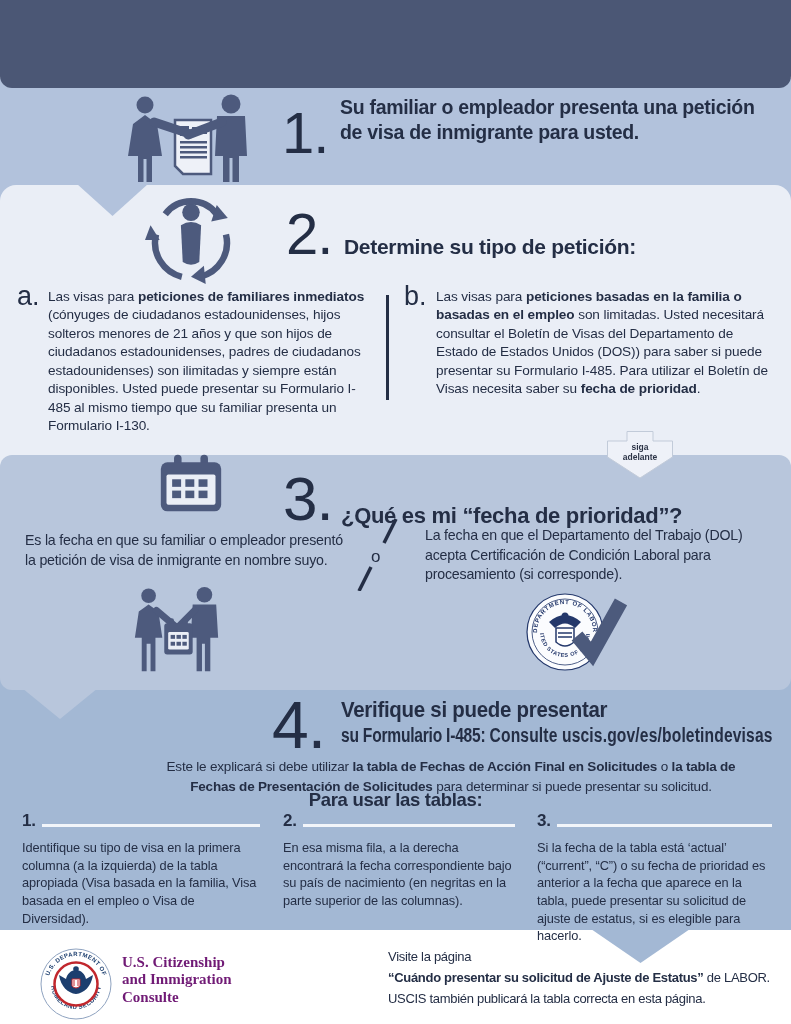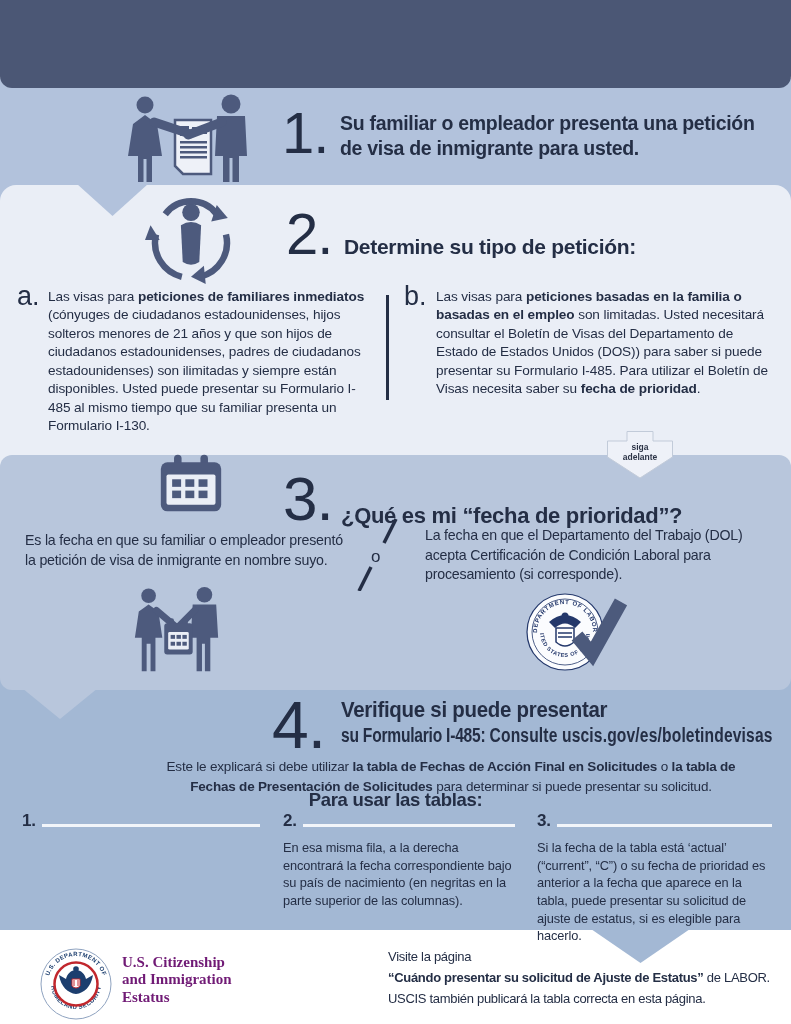--- a/index.html
+++ b/index.html
@@ -69,21 +69,21 @@
       <rect x="74" y="37.5" width="15" height="2.5"></rect>
       <rect x="62" y="47" width="27" height="2.5"></rect>
       <rect x="62" y="52" width="27" height="2.5"></rect>
       <rect x="62" y="57" width="27" height="2.5"></rect>
       <rect x="62" y="62" width="27" height="2.5"></rect>
     </g>
     <path d="M36,28 L72,40" stroke="#4d5a7d" stroke-width="9" stroke-linecap="round"></path>
     <path d="M104,28 L70,41" stroke="#4d5a7d" stroke-width="9" stroke-linecap="round"></path>
   </svg>
   <div class="abs z bignum" style="left:282px;top:104px;font-size:58px;">1.</div>
-  <div class="abs z step-title" style="left:340px;top:111px;width:432px;font-size:19.5px;line-height:1.3;">Su familiar o empleador presenta una petición de visa de inmigrante para usted.</div>
+  <div class="abs z step-title" style="left:340px;top:95px;width:432px;font-size:19.5px;line-height:1.3;">Su familiar o empleador presenta una petición de visa de inmigrante para usted.</div>
 
   <svg class="abs z" style="left:145px;top:192px;" width="92" height="95" viewBox="0 0 100 103">
     <g fill="#4d5a7d">
       <circle cx="50" cy="22" r="9.5"></circle>
       <path d="M39,36 Q50,29 61,36 L59,76 Q50,82 41,76 Z"></path>
     </g>
     <g stroke="#4d5a7d" stroke-width="7" fill="none">
       <path d="M22,24 A 35,35 0 0 1 78,24"></path>
       <path d="M88,46 A 38,38 0 0 1 60,92"></path>
       <path d="M40,92 A 38,38 0 0 1 12,46"></path>
@@ -199,20 +199,21 @@
   </div>
   <div class="abs z body-txt" style="left:150px;top:757px;width:602px;text-align:center;font-size:13.5px;line-height:1.48;letter-spacing:-0.2px;"><span>Este le explicará si debe utilizar </span><b>la tabla de Fechas de Acción Final en Solicitudes</b><span> o </span><b>la tabla de Fechas de Presentación de Solicitudes</b><span> para determinar si puede presentar su solicitud.</span></div>
 
   <div class="abs z step-title" style="left:0;top:789px;width:791px;text-align:center;font-size:18.5px;">Para usar las tablas:</div>
 
   <div class="abs z tbl-col" style="left:22px;top:812px;width:238px;">
     <div class="tbl-head">
         <span class="n">1.</span>
         <span class="bar"></span>
       </div>
+    <div>Identifique su tipo de visa en la primera columna (a la izquierda) de la tabla apropiada (Visa basada en la familia, Visa basada en el empleo o Visa de Diversidad).</div>
   </div>
   <div class="abs z tbl-col" style="left:283px;top:812px;width:232px;">
     <div class="tbl-head">
         <span class="n">2.</span>
         <span class="bar"></span>
       </div>
     <div>En esa misma fila, a la derecha encontrará la fecha correspondiente bajo su país de nacimiento (en negritas en la parte superior de las columnas).</div>
   </div>
   <div class="abs z tbl-col" style="left:537px;top:812px;width:235px;">
     <div class="tbl-head">
@@ -239,21 +240,21 @@
       <path d="M36,22 C31,22 27,26 26,31 L19,27 C21,39 28,45 36,46 C44,45 51,39 53,27 L46,31 C45,26 41,22 36,22 Z" fill="#1c3e6e"></path>
       <circle cx="36" cy="21" r="2.8" fill="#1c3e6e"></circle>
       <path d="M32,31 H40 V38 Q36,42 32,38 Z" fill="#ffffff" stroke="#c1272d" stroke-width="1"></path>
       <line x1="34" y1="32" x2="34" y2="38" stroke="#c1272d" stroke-width="1"></line>
       <line x1="38" y1="32" x2="38" y2="38" stroke="#c1272d" stroke-width="1"></line>
     </g>
   </svg>
   <div class="abs z wordmark" style="left:122px;top:954px;">
     <div>U.S. Citizenship</div>
     <div>and Immigration</div>
-    <div>Estatus</div>
+    <div>Consulte</div>
   </div>
   <div class="abs z note" style="left:388px;top:946px;">
     <div>Visite la página</div>
     <div><b>“Cuándo presentar su solicitud de Ajuste de Estatus”</b><span> de LABOR.</span></div>
     <div>USCIS también publicará la tabla correcta en esta página.</div>
   </div>
 
 </div>
 
 </body></html>

